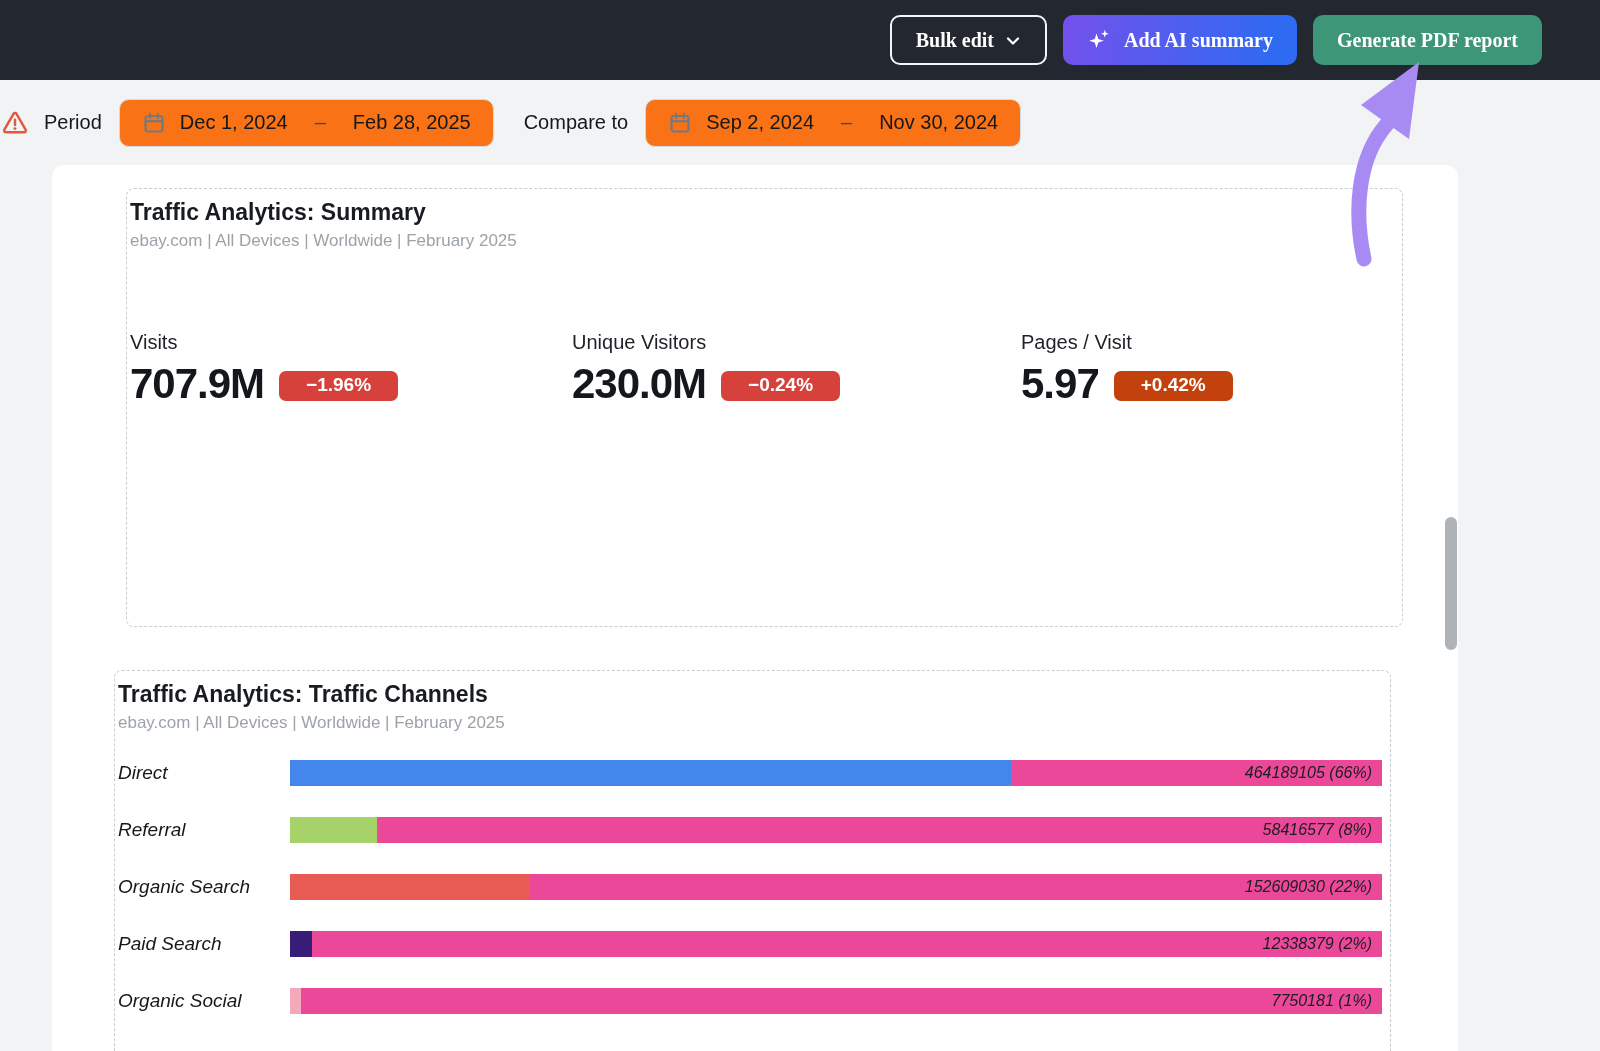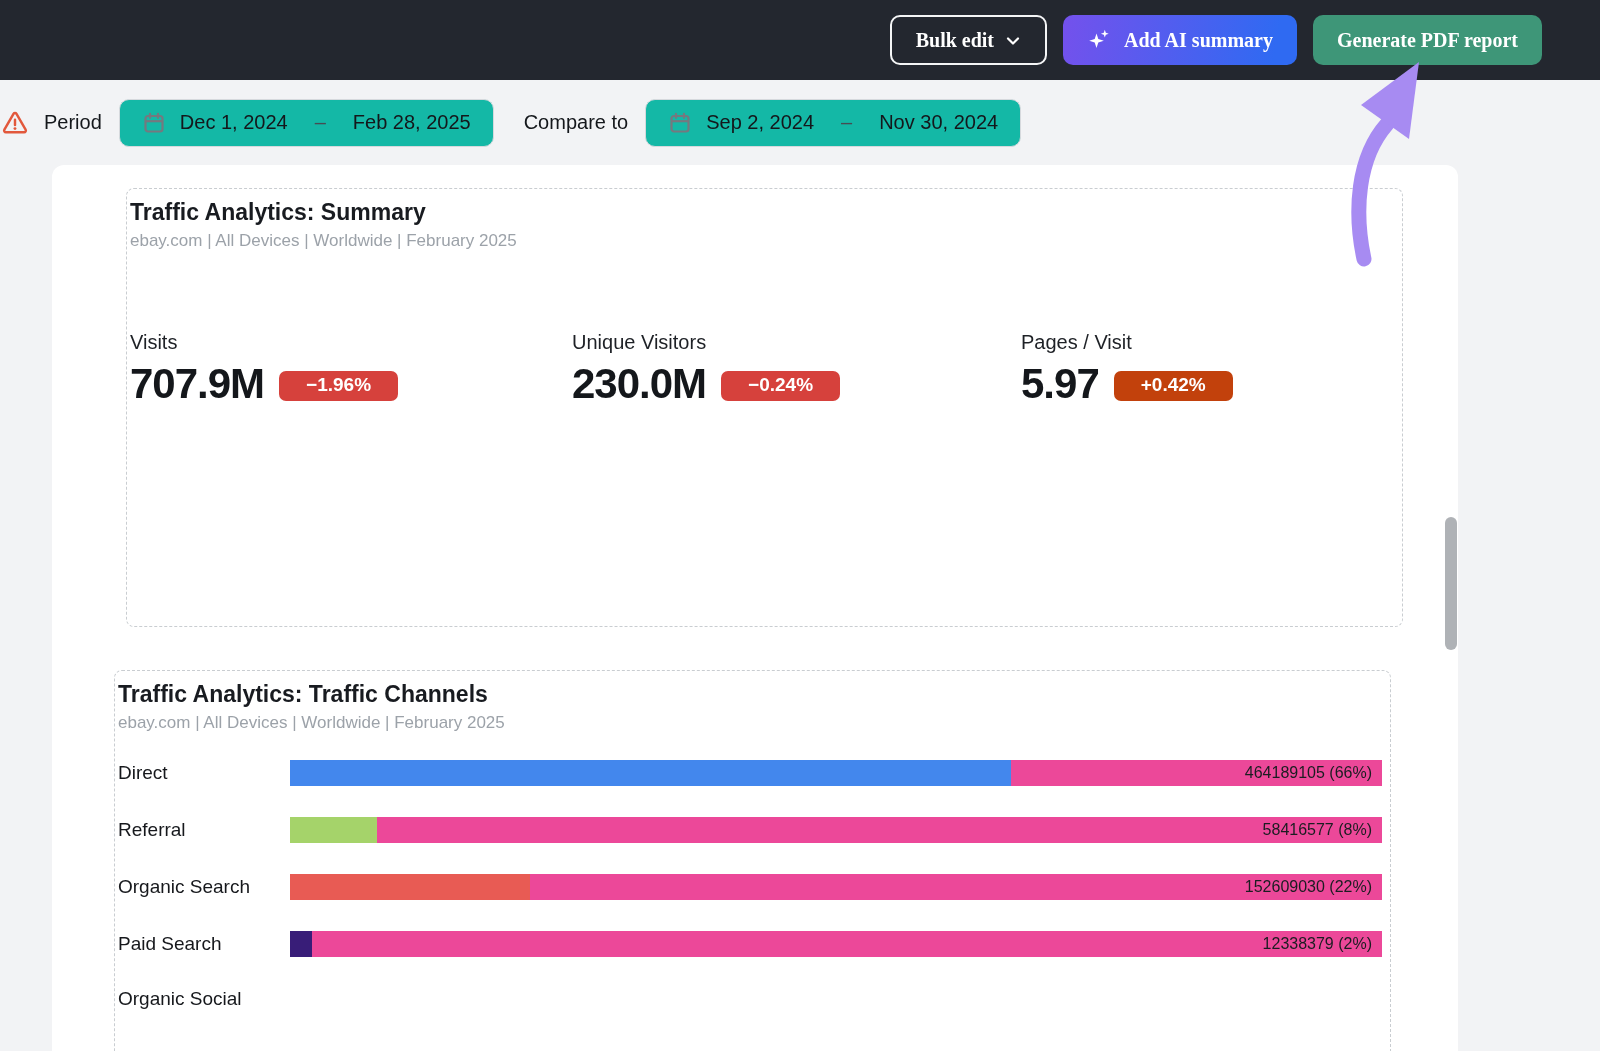--- a/index.html
+++ b/index.html
@@ -25,21 +25,21 @@
   .spark-svg { width:26px; height:26px; display:block; }
 
   
   .period-row {
     position:absolute; left:0; top:80px; width:1600px; height:85px;
     display:flex; align-items:center; 
   }
   .warn-svg { width:30px; height:28px; display:block; }
   .p-label { font-size:20px; font-weight:500; color:#14171B; margin-left:14px; }
   .datebox {
-    margin-left:17px; height:48px; background:#14b8a6;
+    margin-left:17px; height:48px; background:#f97316;
     border:1px solid #D6D9DD; border-radius:10px;
     display:flex; align-items:center; padding:0 22px; gap:14px; cursor:pointer;
   }
   .cal-svg { width:24px; height:24px; display:block; }
   .date-txt { font-size:20px; color:#14171B; white-space:nowrap; }
   .range-dash { font-size:20px; color:#474C52; margin:0 13px; }
   .cmp-label { margin-left:30px; }
 
   
   .card {
@@ -66,21 +66,21 @@
   .metric-value { font-size:42px; font-weight:800; letter-spacing:-1px; color:#14171B; line-height:1; }
   .badge {
     margin-left:15px; font-size:19px; font-weight:700; color:#FFFFFF;
     padding:4px 27px 5px; border-radius:7px; line-height:1.1; margin-top:4px;
   }
   .badge--red   { background:#D6413C; }
   .badge--green { background:#c2410c; }
 
   
   .bars { margin-top:27px; }
-  .bar-row { display:flex; align-items:center; margin-bottom:31px; }
+  .bar-row { display:flex; align-items:center; margin-bottom:31px;font-style:italic; }
   .bar-label { width:172px; font-size:19px; color:#16181C; flex:none; }
   .bar-track { flex:1; height:26px; background:#ec4899; position:relative; }
   .bar-fill { height:26px; width:0; }
   .bar-value {
     position:absolute; right:10px; top:0; line-height:26px;
     font-size:16px; color:#1A1D21; white-space:nowrap;
   }
 
   
   .scroll-thumb {
@@ -209,20 +209,24 @@
     </div>
     <div class="bar-row">
       <span class="bar-label">Paid Search</span>
       <div class="bar-track">
         <div class="bar-fill" style="width: 2%; background: rgb(56, 29, 120);"></div>
         <span class="bar-value">12338379 (2%)</span>
       </div>
     </div>
     <div class="bar-row">
       <span class="bar-label">Organic Social</span>
+      <div class="bar-track">
+        <div class="bar-fill" style="width: 1%; background: rgb(243, 169, 185);"></div>
+        <span class="bar-value">7750181 (1%)</span>
+      </div>
     </div>
   </div>
 </div>
 
 <div class="scroll-thumb"></div>
 
 <svg class="arrow-svg" viewBox="0 0 1600 1051">
   <path d="M 1364 259 C 1354 212 1357 158 1387 124" fill="none" stroke="#A78BF2" stroke-width="15" stroke-linecap="round"></path>
   <polygon points="1419,62 1361,105 1409,139" fill="#A78BF2"></polygon>
 </svg>

